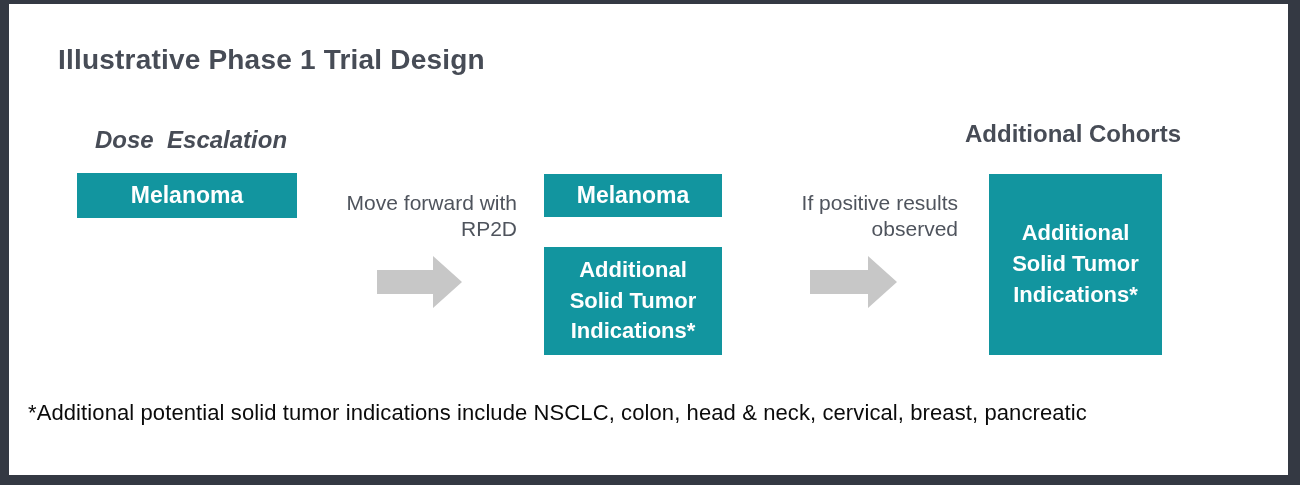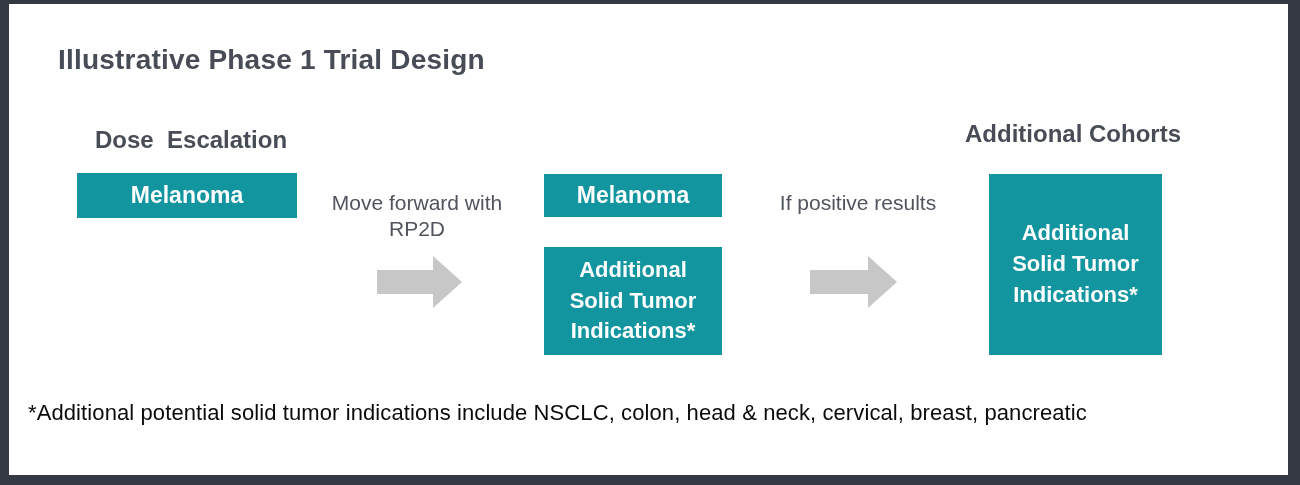--- a/index.html
+++ b/index.html
@@ -17,35 +17,35 @@
   .title{
     position:absolute;left:49px;top:40px;margin:0;
     font-size:28px;font-weight:bold;color:var(--heading,#474C56);
     letter-spacing:.2px;white-space:pre;
   }
   .col-header{
     position:absolute;
     font-size:24px;font-weight:bold;color:var(--heading,#474C56);
     white-space:pre;
   }
-  .h1{left:86px;top:122px;}
+  .h1{left:86px;top:122px;font-style:italic;}
   .h2{left:564px;top:119px;}
   .h3{left:956px;top:116px;}
   .box{
     position:absolute;background:var(--teal,#12959F);color:#fff;
     display:flex;align-items:center;justify-content:center;
     text-align:center;white-space:pre-line;line-height:1.4;font-weight:bold;
   }
   .box1{left:68px;top:169px;width:220px;height:45px;font-size:23px;}
   .box2{left:535px;top:170px;width:178px;height:43px;font-size:23px;}
   .box3{left:535px;top:243px;width:178px;height:108px;font-size:22px;}
   .box4{left:980px;top:170px;width:173px;height:181px;font-size:22px;}
   .arrow-label{
     position:absolute;font-size:21px;color:var(--label,#4F545D);
-    text-align:center;line-height:1.22;
+    text-align:right;line-height:1.22;
   }
   .al1{left:308px;top:186px;width:200px;}
   .al2{left:749px;top:186px;width:200px;}
   .arrow-label span{display:block;}
   .arrow{position:absolute;}
   .arrow polygon{fill:var(--arrow,#C7C7C7);}
   .a1{left:368px;top:251px;}
   .a2{left:801px;top:251px;}
   .footnote{
     position:absolute;left:19px;top:396px;
@@ -72,20 +72,21 @@
       <polygon points="0,15 56,15 56,1 85,27 56,53 56,39 0,39"></polygon>
     </svg>
 
     <div class="box box2">Melanoma</div>
     <div class="box box3">Additional
 Solid Tumor
 Indications*</div>
 
     <div class="arrow-label al2">
       <span>If positive results</span>
+      <span>observed</span>
     </div>
     <svg class="arrow a2" width="88" height="54" viewBox="0 0 88 54" aria-hidden="true">
       <polygon points="0,15 58,15 58,1 87,27 58,53 58,39 0,39"></polygon>
     </svg>
 
     <div class="col-header h3">Additional Cohorts</div>
     <div class="box box4">Additional
 Solid Tumor
 Indications*</div>
 

